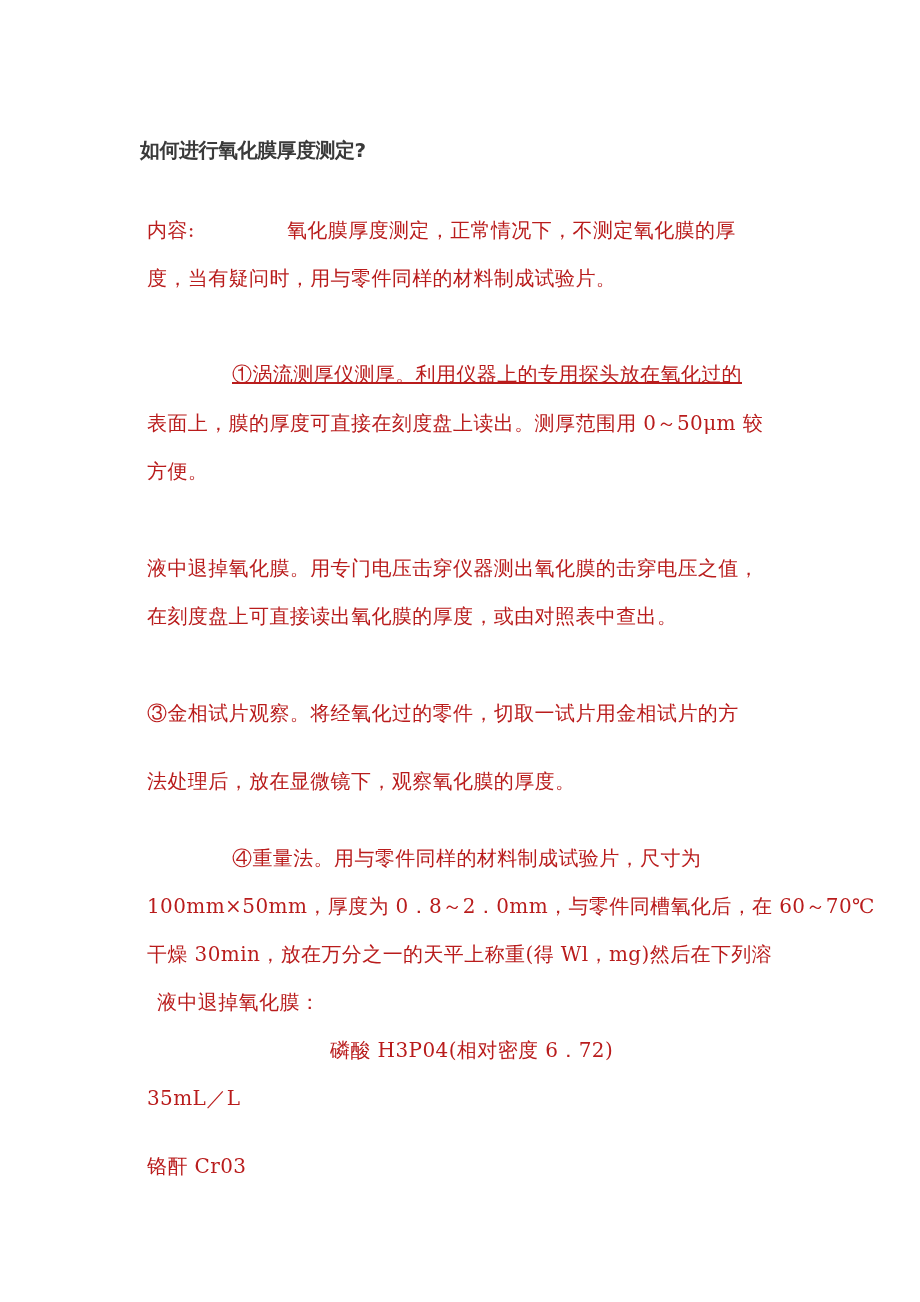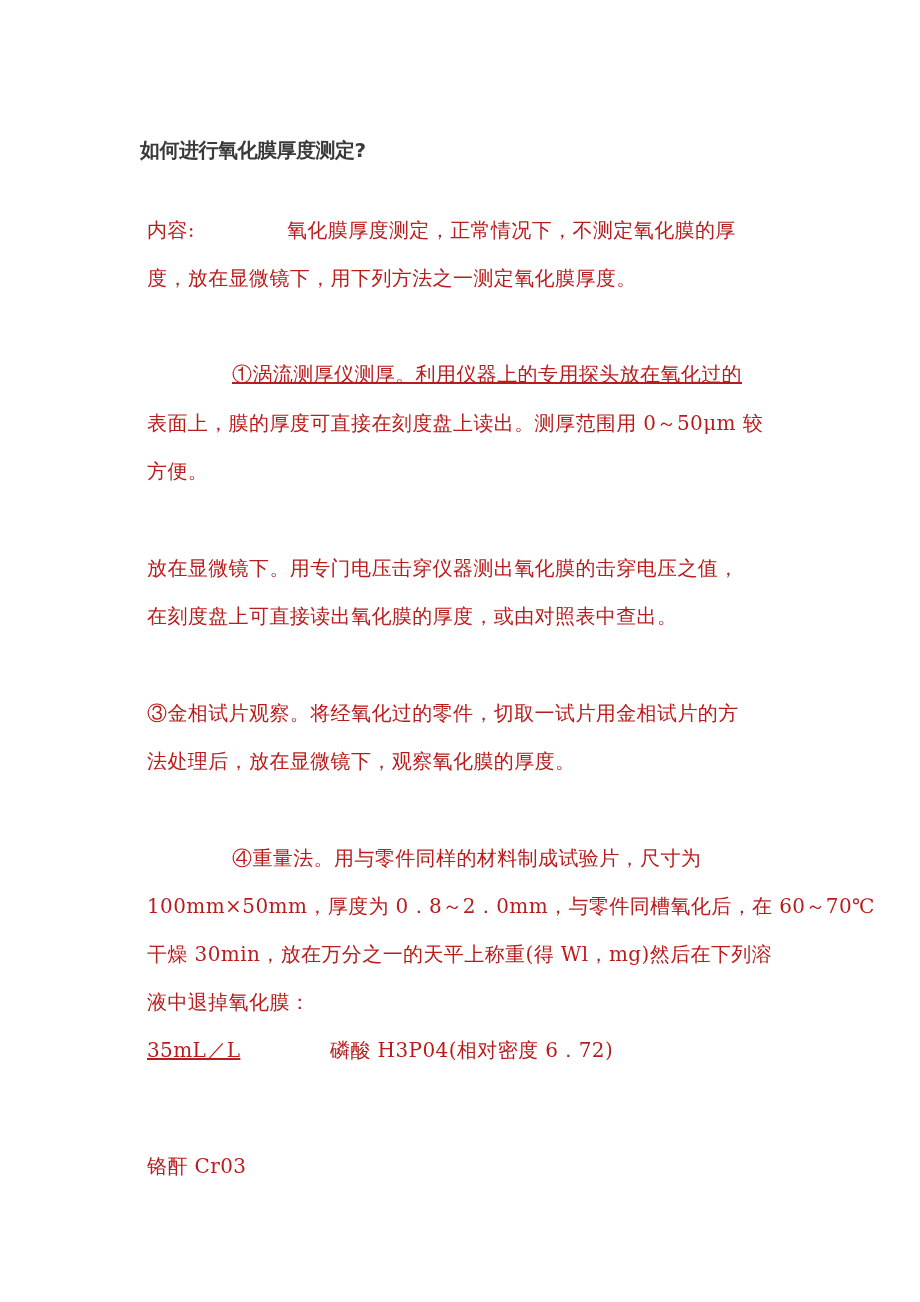--- a/index.html
+++ b/index.html
@@ -40,32 +40,32 @@
     }
   </style>
 </head>
 <body>
 
 <h1 class="title">如何进行氧化膜厚度测定?</h1>
 
 <div class="line" style="top:218px;">
   <span>内容:</span><span class="indent-label-gap"></span><span>氧化膜厚度测定，正常情况下，不测定氧化膜的厚</span>
 </div>
-<div class="line" style="top:266px;">度，放在显微镜下，用下列方法之一测定氧化膜厚度。</div>
+<div class="line" style="top:266px;">度，当有疑问时，用与零件同样的材料制成试验片。</div>
 
 <div class="line" style="top:362px; left:232px;text-decoration:underline;">①涡流测厚仪测厚。利用仪器上的专用探头放在氧化过的</div>
 <div class="line" style="top:411px;">表面上，膜的厚度可直接在刻度盘上读出。测厚范围用 0～50μm 较</div>
 <div class="line" style="top:459px;">方便。</div>
 
-<div class="line" style="top:556px;">放在显微镜下。用专门电压击穿仪器测出氧化膜的击穿电压之值，</div>
+<div class="line" style="top:556px;">液中退掉氧化膜。用专门电压击穿仪器测出氧化膜的击穿电压之值，</div>
 <div class="line" style="top:604px;">在刻度盘上可直接读出氧化膜的厚度，或由对照表中查出。</div>
 
 <div class="line" style="top:701px;">③金相试片观察。将经氧化过的零件，切取一试片用金相试片的方</div>
-<div class="line" style="top:749px;">法处理后，放在显微镜下，观察氧化膜的厚度。</div>
+<div class="line" style="top:769px;">法处理后，放在显微镜下，观察氧化膜的厚度。</div>
 
 <div class="line" style="top:846px; left:232px;">④重量法。用与零件同样的材料制成试验片，尺寸为</div>
 <div class="line" style="top:894px;">100mm×50mm，厚度为 0．8～2．0mm，与零件同槽氧化后，在 60～70℃</div>
 <div class="line" style="top:942px;">干燥 30min，放在万分之一的天平上称重(得 Wl，mg)然后在下列溶</div>
-<div class="line" style="top:990px;">液中退掉氧化膜：</div>
+<div class="line" style="top:990px;margin-left:10px;">液中退掉氧化膜：</div>
 
 <div class="line" style="top:1038px; left:330px;">磷酸 H3P04(相对密度 6．72)</div>
-<div class="line" style="top:1038px;text-decoration:underline;">35mL／L</div>
+<div class="line" style="top:1086px;">35mL／L</div>
 <div class="line" style="top:1112px;margin-top:42px;">铬酐 Cr03</div>
 
 </body></html>

